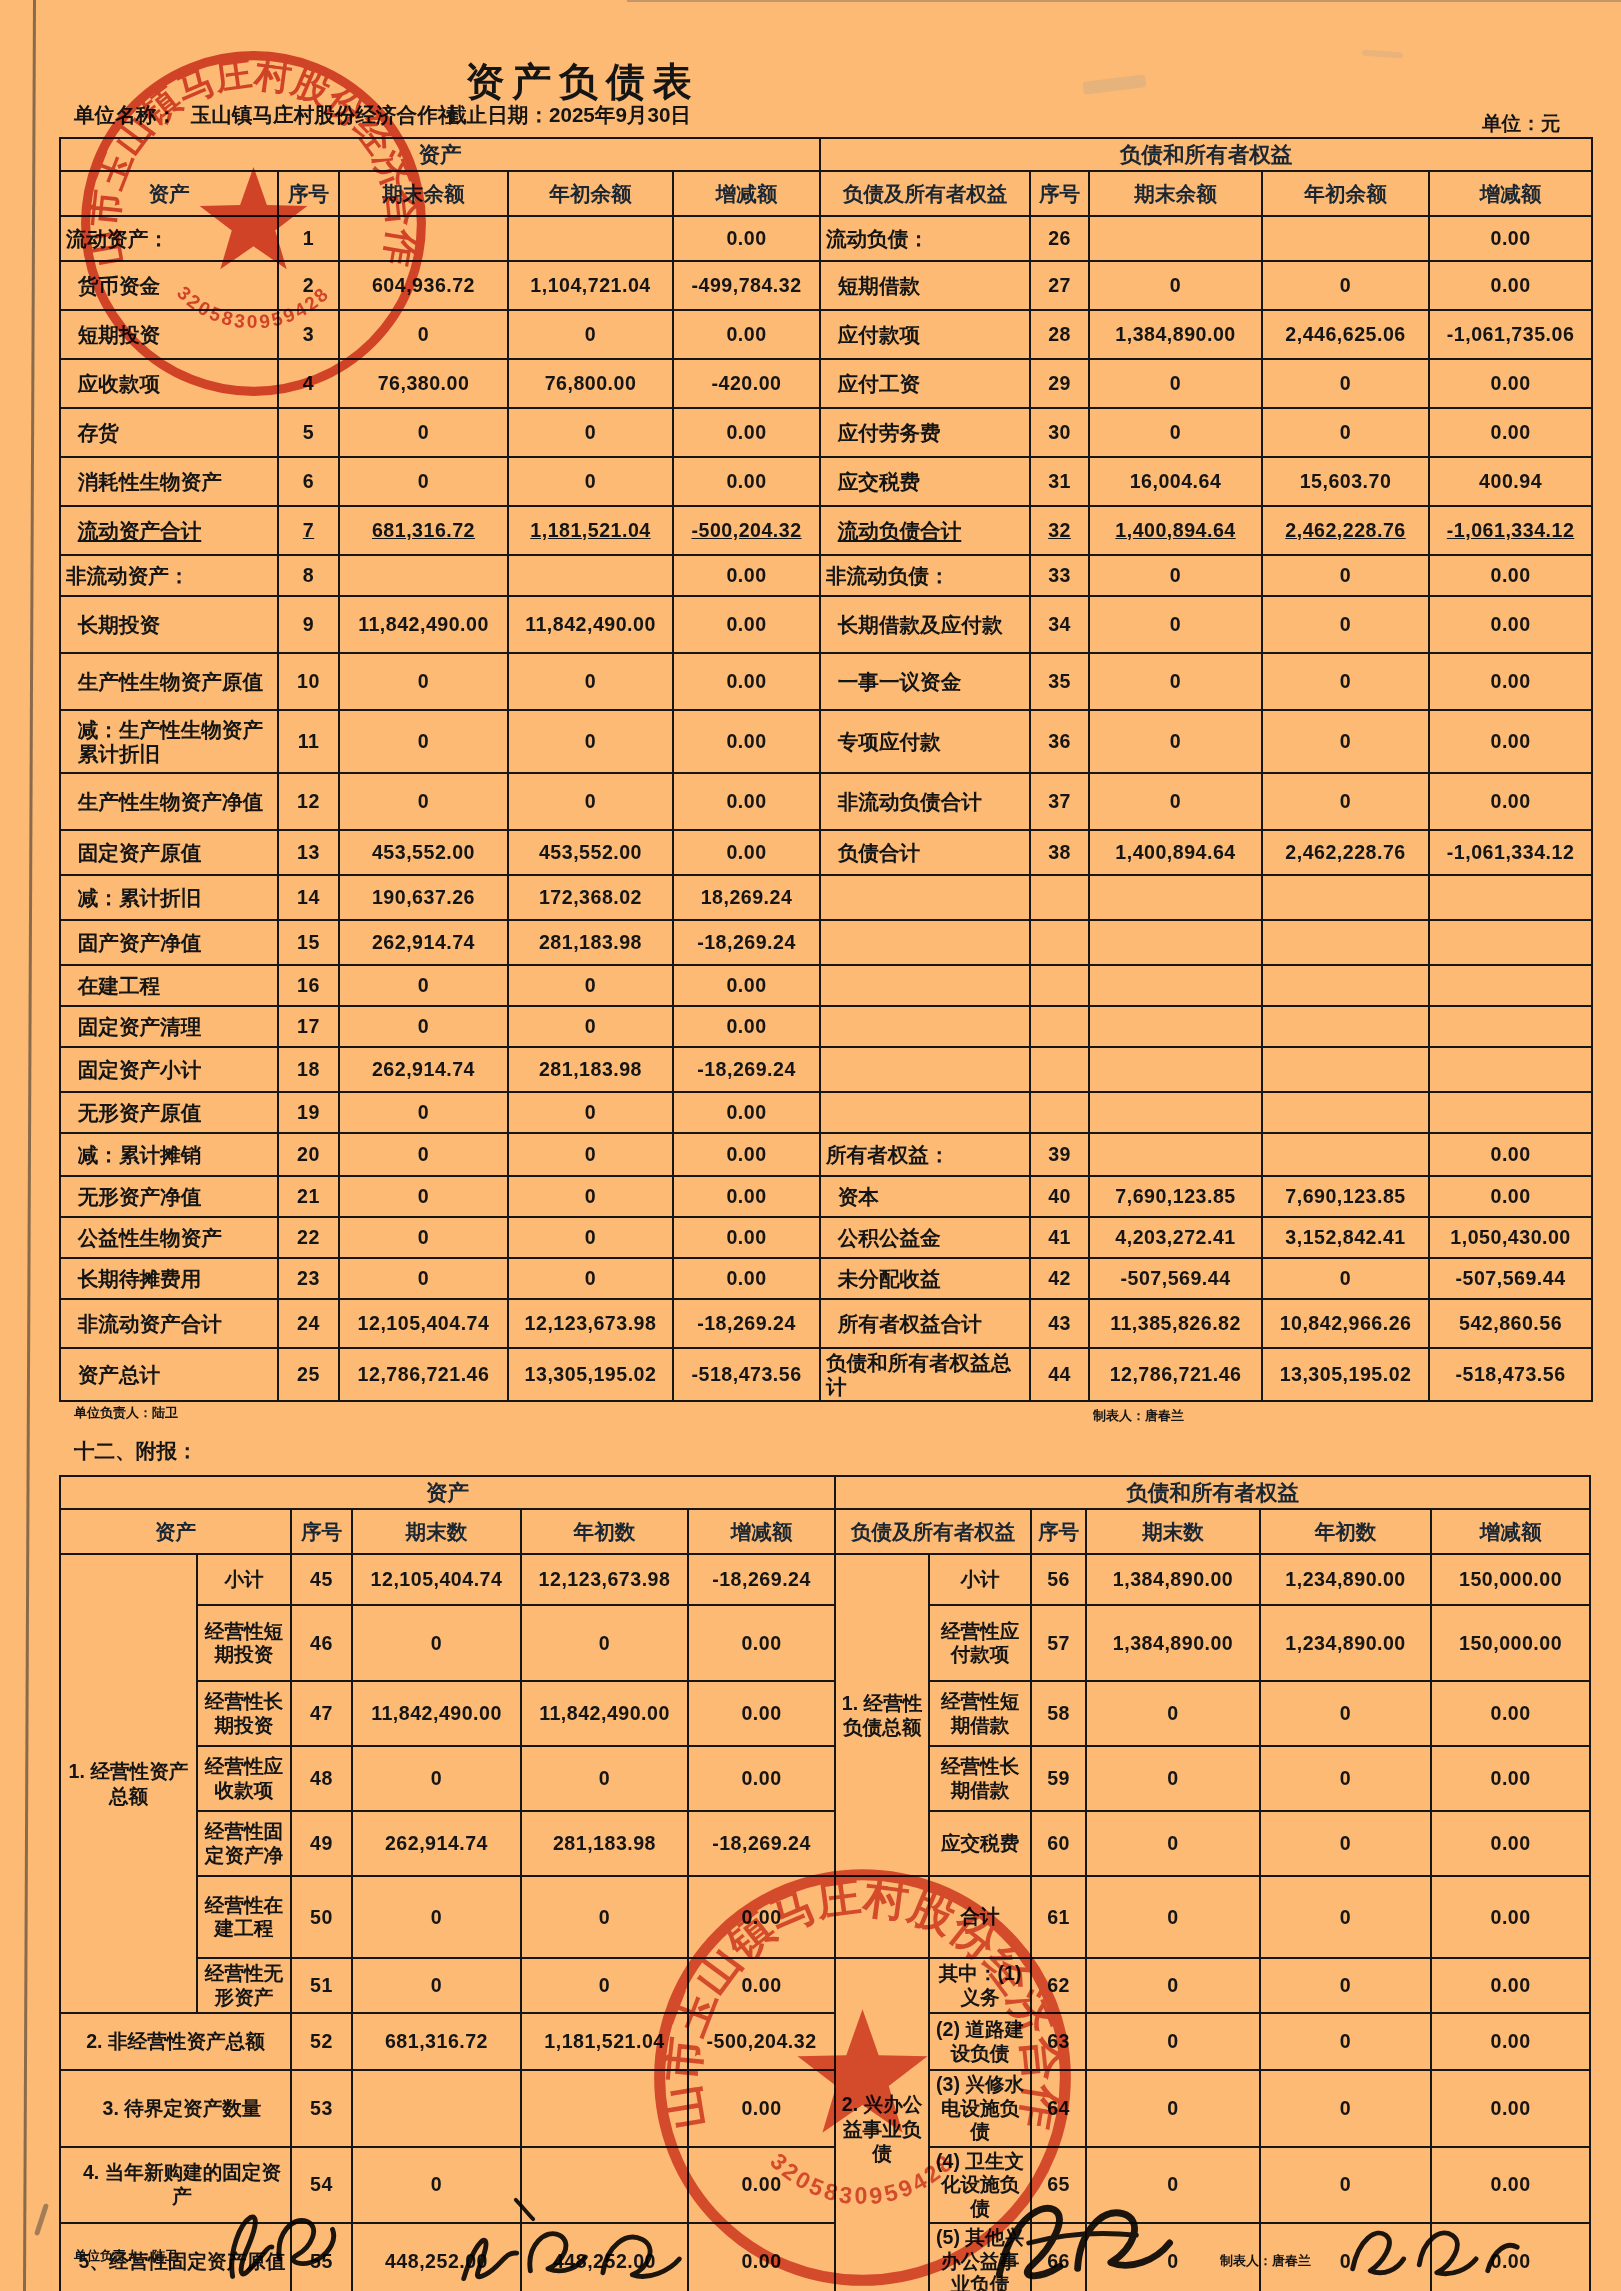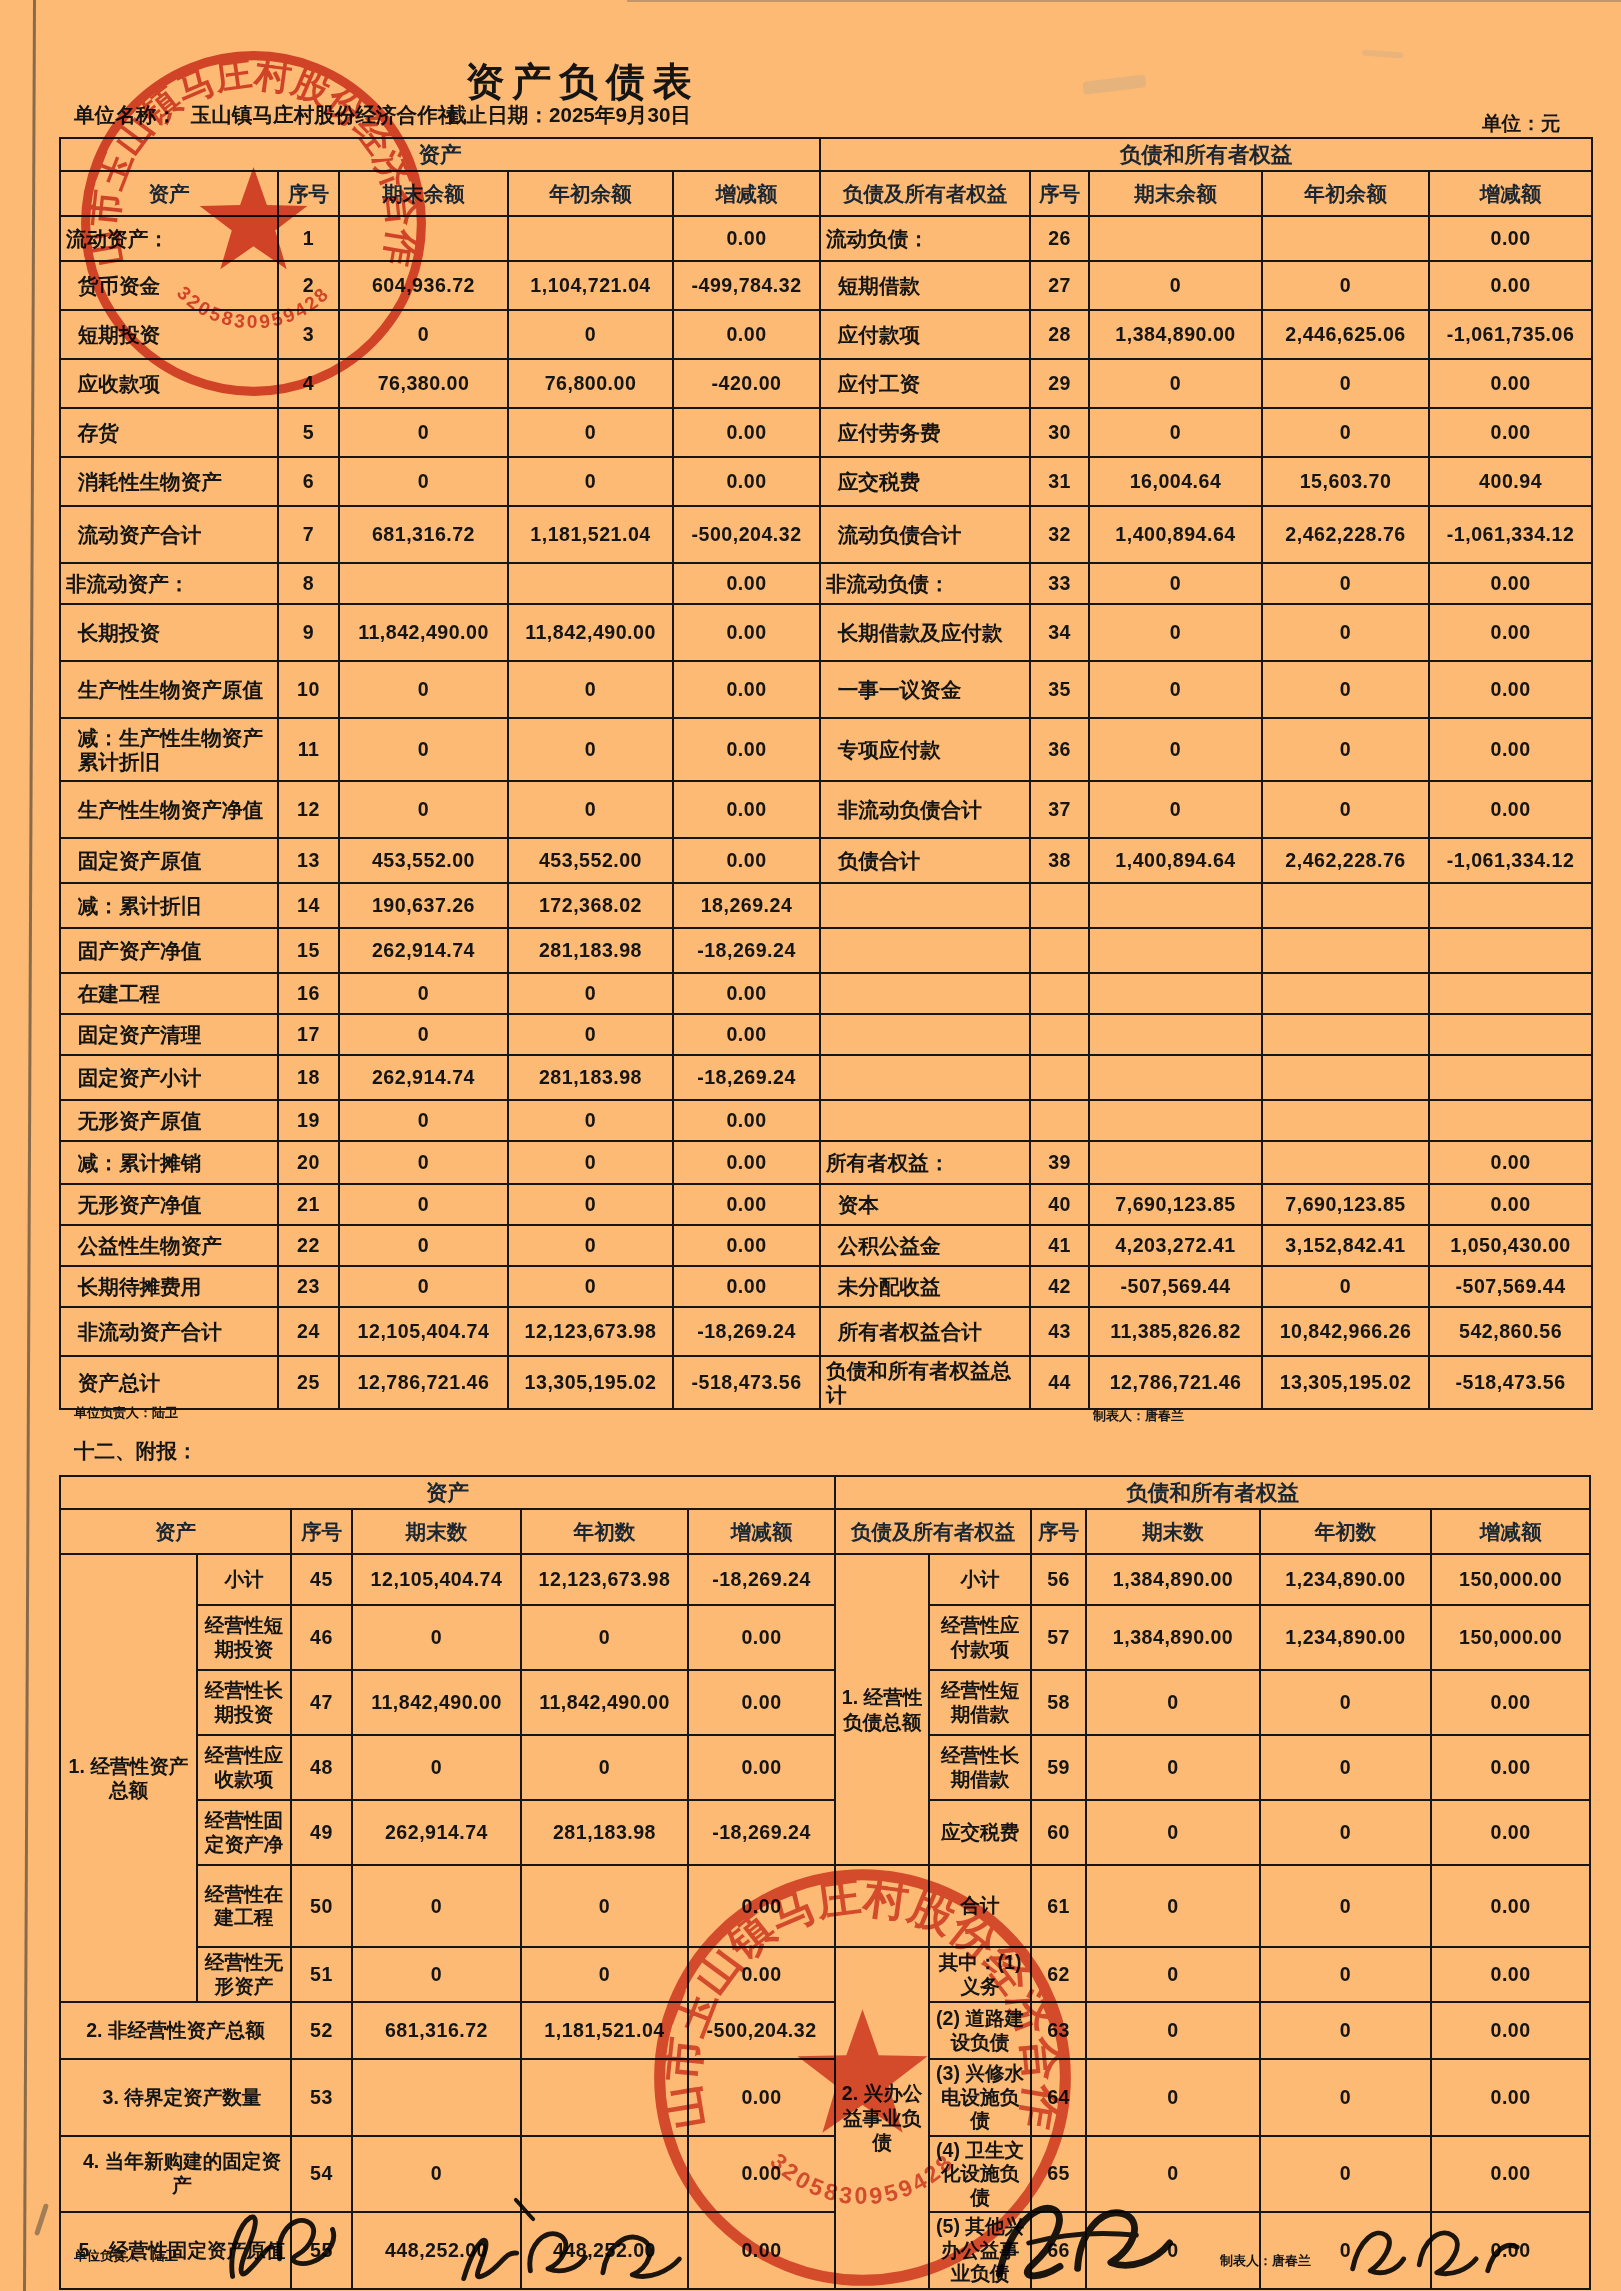--- a/index.html
+++ b/index.html
@@ -155,21 +155,21 @@
           <td class="num">6</td>
           <td class="num">0</td>
           <td class="num">0</td>
           <td class="num">0.00</td>
           <td class="lbl">应交税费</td>
           <td class="num">31</td>
           <td class="num">16,004.64</td>
           <td class="num">15,603.70</td>
           <td class="num">400.94</td>
         </tr>
-        <tr style="height: 57px;">
+        <tr style="height: 49px; text-decoration: underline;">
           <td class="lbl">流动资产合计</td>
           <td class="num">7</td>
           <td class="num">681,316.72</td>
           <td class="num">1,181,521.04</td>
           <td class="num">-500,204.32</td>
           <td class="lbl">流动负债合计</td>
           <td class="num">32</td>
           <td class="num">1,400,894.64</td>
           <td class="num">2,462,228.76</td>
           <td class="num">-1,061,334.12</td>
@@ -438,21 +438,21 @@
           <td class="num">12,105,404.74</td>
           <td class="num">12,123,673.98</td>
           <td class="num">-18,269.24</td>
           <td class="grp" rowspan="5">1. 经营性负债总额</td>
           <td class="sub">小计</td>
           <td class="num">56</td>
           <td class="num">1,384,890.00</td>
           <td class="num">1,234,890.00</td>
           <td class="num">150,000.00</td>
         </tr>
-        <tr style="height: 65px; border-radius: 28px;">
+        <tr style="height: 76px; border-radius: 28px;">
           <td class="sub">经营性短期投资</td>
           <td class="num">46</td>
           <td class="num">0</td>
           <td class="num">0</td>
           <td class="num">0.00</td>
           <td class="sub">经营性应付款项</td>
           <td class="num">57</td>
           <td class="num">1,384,890.00</td>
           <td class="num">1,234,890.00</td>
           <td class="num">150,000.00</td>

